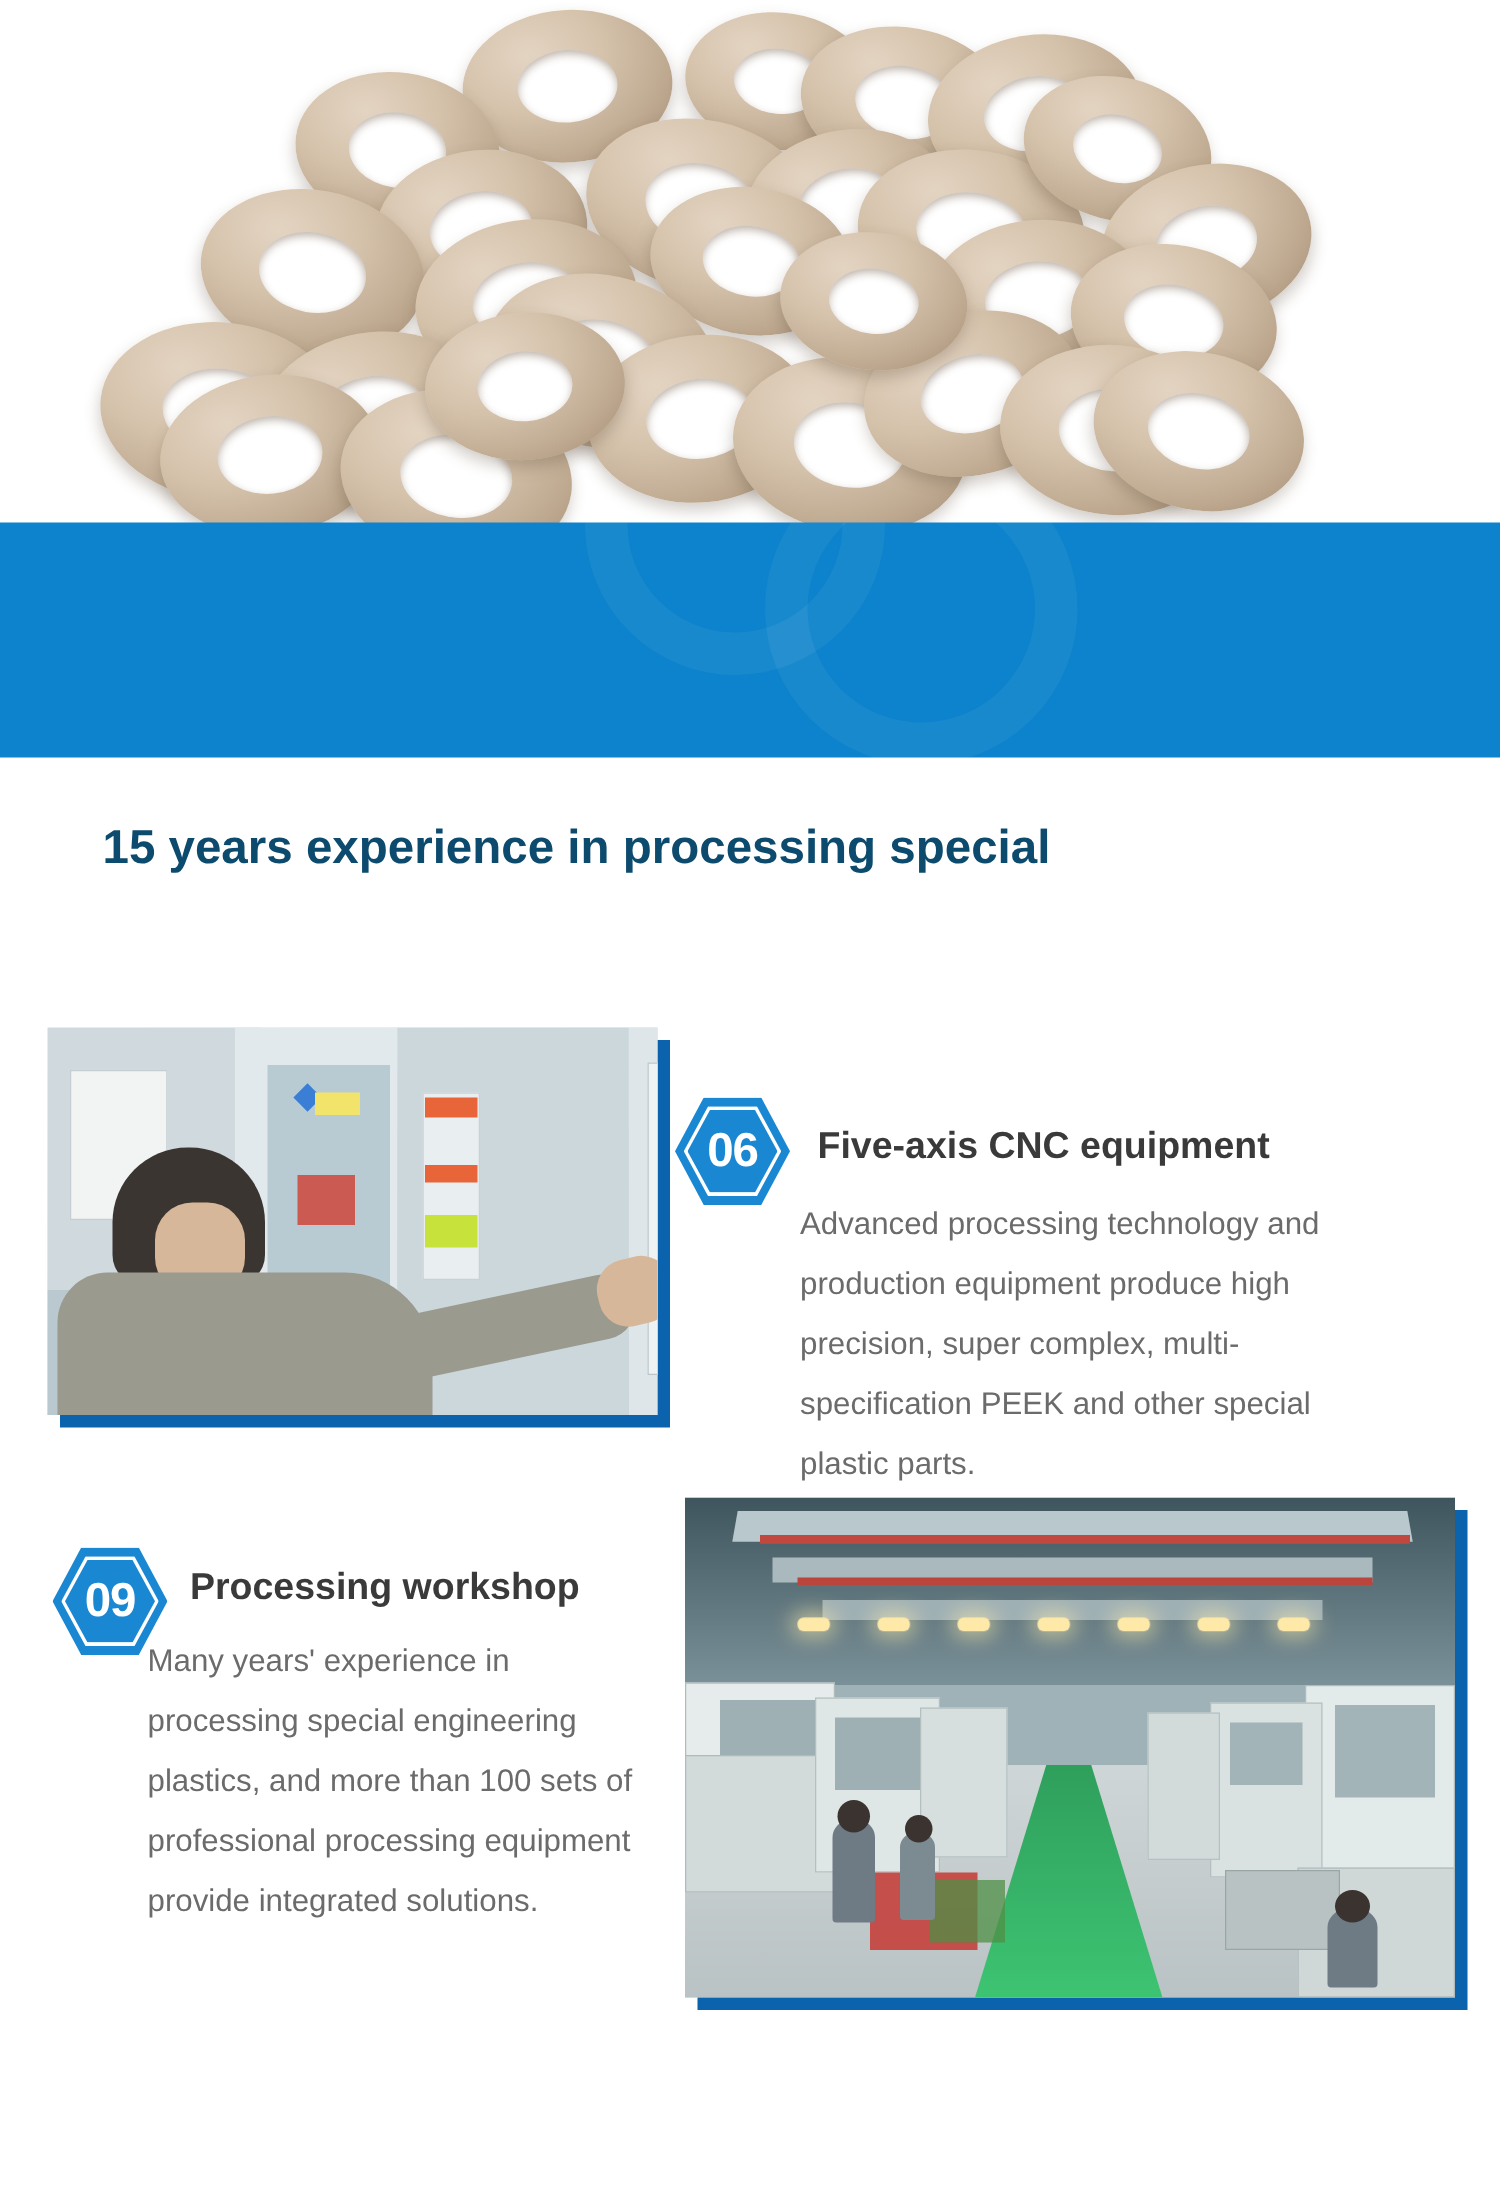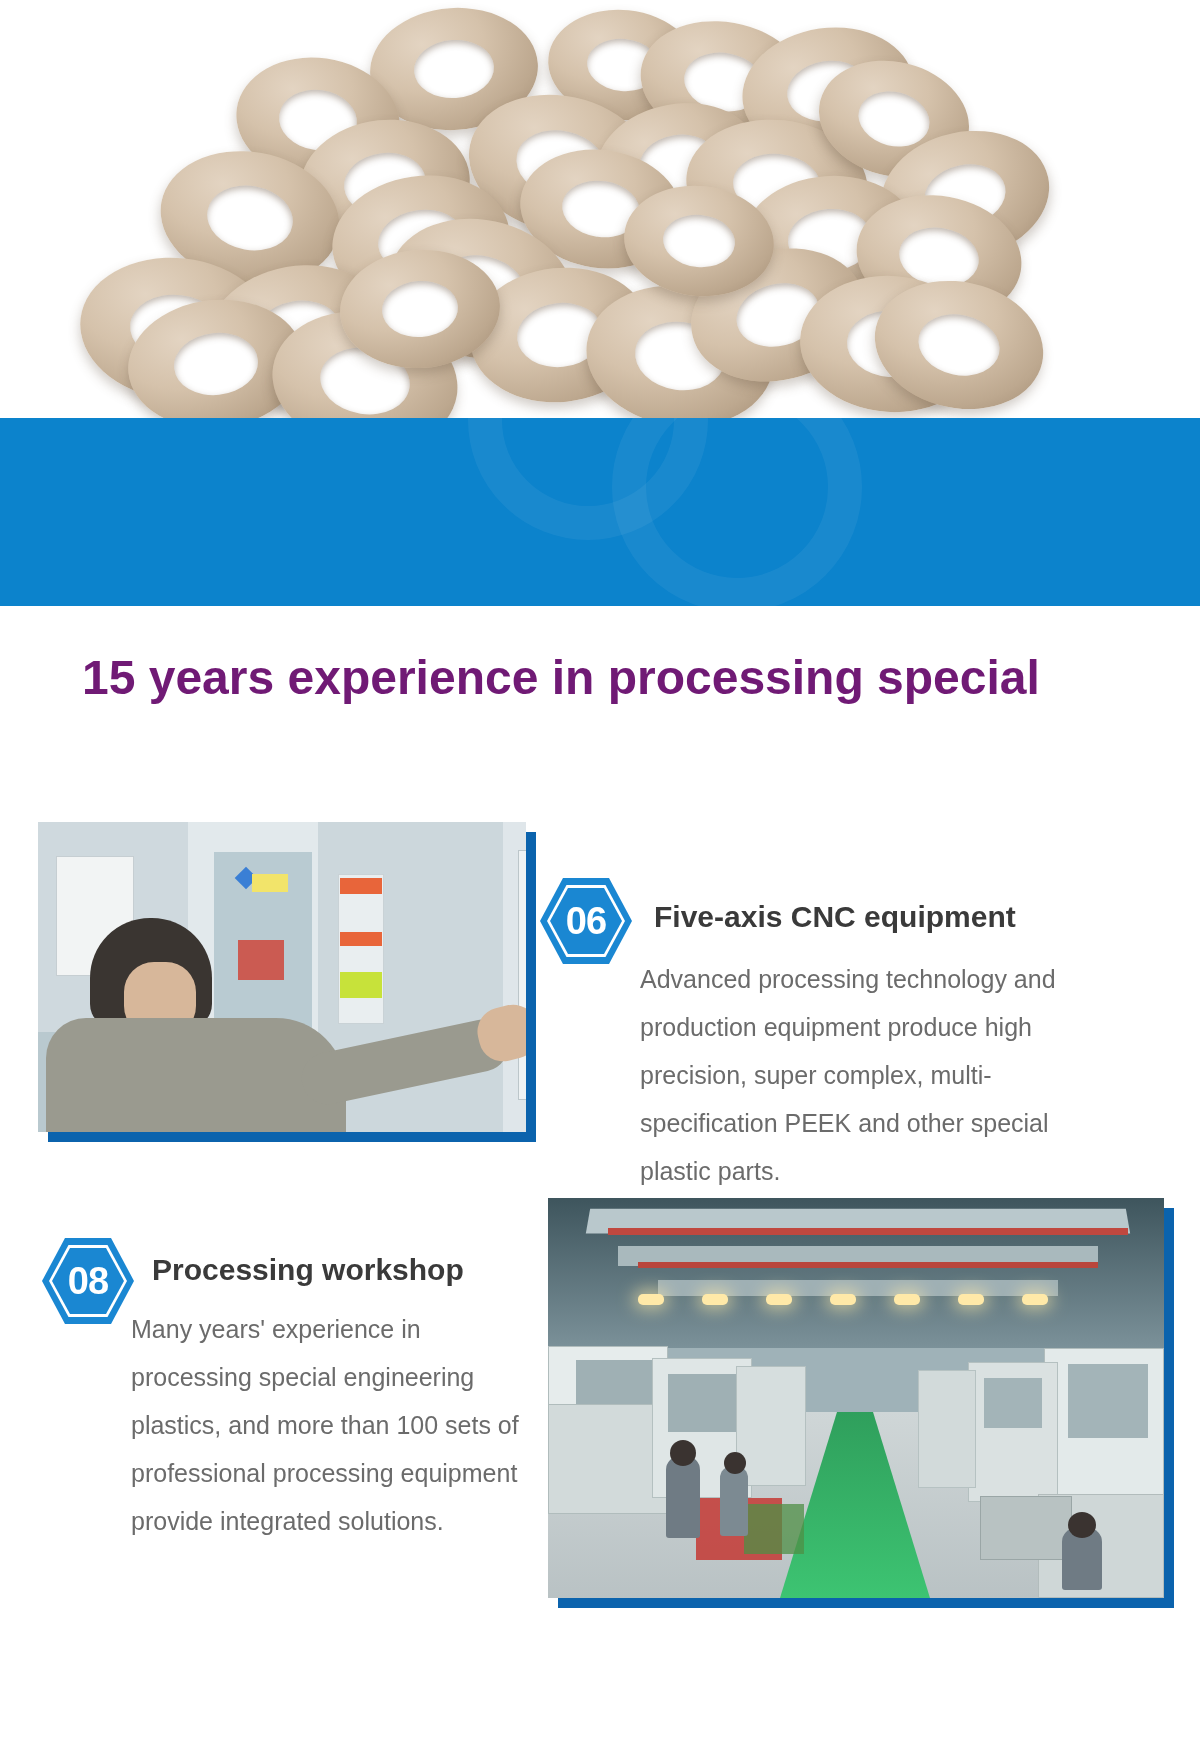--- a/index.html
+++ b/index.html
@@ -37,21 +37,21 @@
     white-space:nowrap;
   }
   .banner-sub{
     position:absolute; left:0; top:110px; width:1200px; text-align:center;
     color:#ffffff; font-size:30px; font-weight:400; white-space:nowrap;
   }
 
   
   .headline{
     position:absolute; left:82px; top:650px; width:1000px;
-    color:#701a75; font-size:48px; font-weight:bold; line-height:56px;
+    color:#0c4a6e; font-size:38px; font-weight:bold; line-height:56px;
   }
   .headline .l2{ display:block; }
 
   
   .feature{ position:absolute; }
 
   .photo-frame{ position:absolute; }
   .photo-frame .accent{
     position:absolute; left:10px; top:10px; right:-10px; bottom:-10px;
     background:#0b63ad;
@@ -238,19 +238,19 @@
           <div class="" style="position: absolute; left: 520px; top: 314px; width: 28px; height: 26px; background: rgb(58, 51, 48); border-radius: 50%;"></div>
         </div>
     </div>
   </div>
 
   <div class="hex" style="left:42px; top:1238px;">
     <div class="tail"></div>
     <div class="shape"></div>
     <div class="inner"></div>
     <div class="inner2"></div>
-    <div class="num">08</div>
+    <div class="num">09</div>
   </div>
 
   <div class="feat-title" style="left:152px; top:1253px;">Processing workshop</div>
 
-  <div class="feat-body" style="left:131px; top:1305px; width:400px;">Many years' experience in processing special engineering plastics, and more than 100 sets of professional processing equipment provide integrated solutions.</div>
+  <div class="feat-body" style="left:118px; top:1305px; width:400px;">Many years' experience in processing special engineering plastics, and more than 100 sets of professional processing equipment provide integrated solutions.</div>
 </div>
 
 </body></html>

